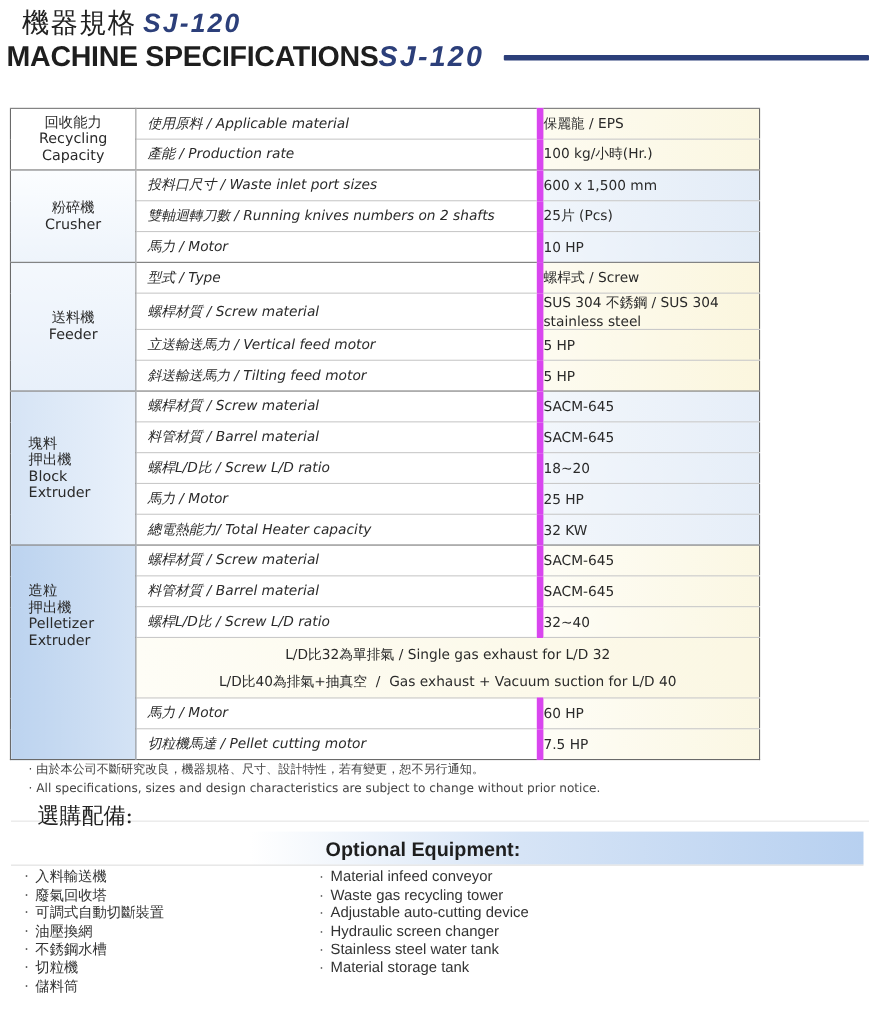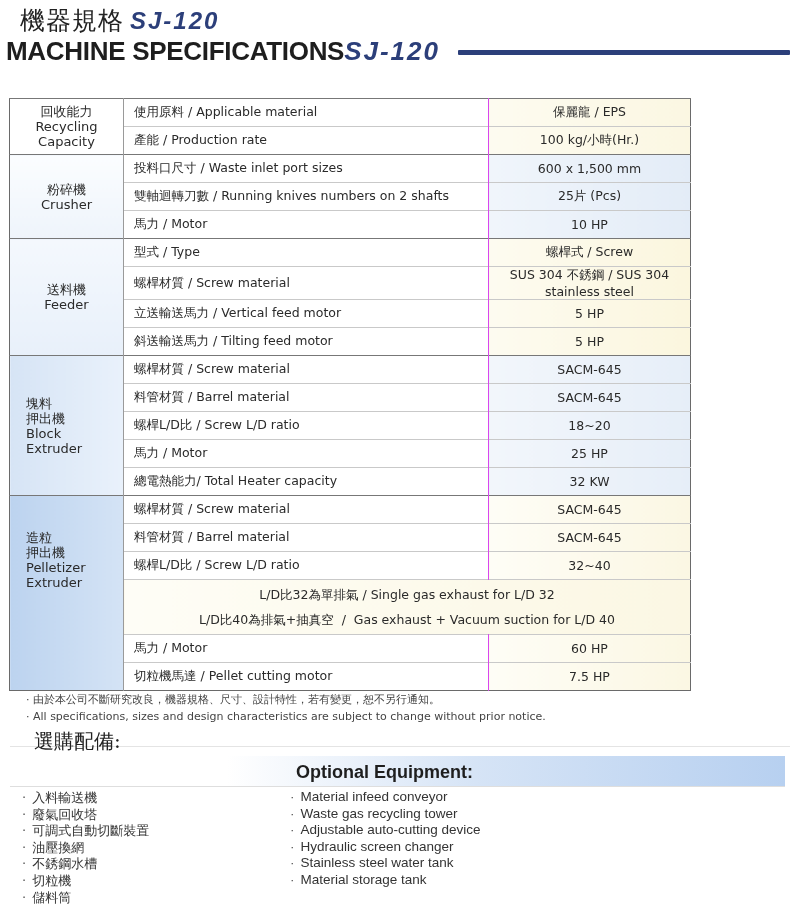--- a/index.html
+++ b/index.html
@@ -10,22 +10,22 @@
   .title-zh .model { font-size:24px; margin-left:6px; }
   .title-en { position:absolute; left:6px; top:36px; font-family:"Liberation Sans", sans-serif; font-weight:bold; font-size:26px; color:#1e1e1e; letter-spacing:-0.3px; }
   .title-en .model { font-size:26px; }
   .title-rule { position:absolute; left:458px; top:50px; width:332px; height:5px; background:#2c3f7a; border-radius:1px; }
 
   .spec-table { position:absolute; left:9px; top:98px; width:682px; border:1.5px solid #6a6a6a; border-collapse:collapse; font-size:12.5px; }
   .spec-table td { border-top:1px solid #c9c9c9; padding:0; height:27px; }
   .spec-table tr.group-start td { border-top:1.5px solid #777; }
   .spec-table td.cat { width:113px; text-align:center; vertical-align:middle; border-right:1px solid #9a9a9a; font-size:13px; line-height:15px; }
   .spec-table td.cat.left { text-align:left; padding-left:16px; width:87px; }
-  .spec-table td.label { width:354px; padding-left:10px; border-right:1px solid #d946ef; }
-  .spec-table td.value { text-align:center; }
+  .spec-table td.label { width:354px; padding-left:10px; border-right:6px solid #d946ef;font-style:italic; }
+  .spec-table td.value { text-align:left; }
   .spec-table td.full { text-align:center; line-height:25px; padding:2px 0; }
   .g-recycle td.cat { background:#ffffff; }
   .g-recycle td.value { background:linear-gradient(90deg,#fdfbf0,#fbf7e2); }
   .g-crusher td.cat { background:linear-gradient(180deg,#fbfdff,#eef4fb);margin-top:40px; }
   .g-crusher td.value { background:linear-gradient(90deg,#f0f5fb,#e3ecf7); }
   .g-feeder td.cat { background:linear-gradient(180deg,#f4f8fd,#e8f0fa); }
   .g-feeder td.value { background:linear-gradient(90deg,#fdfbf0,#fbf6de); }
   .g-block td.cat { background:linear-gradient(90deg,#d6e4f5,#e9f1fb); }
   .g-block td.value { background:linear-gradient(90deg,#f2f6fb,#e6eef8); }
   .g-pellet td.cat { background:linear-gradient(90deg,#bcd3ef,#d4e3f5); }

